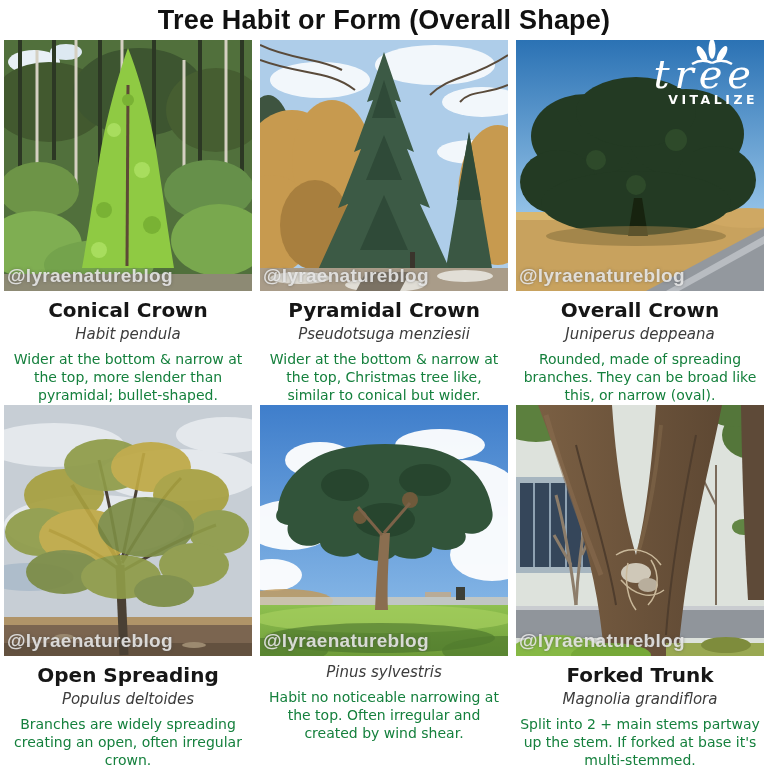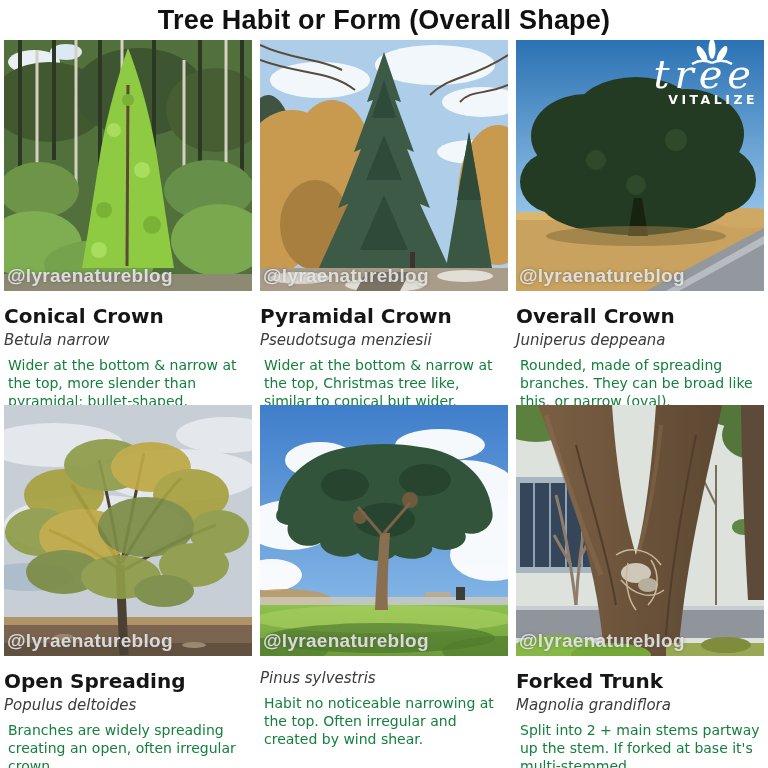--- a/index.html
+++ b/index.html
@@ -17,21 +17,21 @@
     padding:0 4px;
   }
   figure.photo{margin:0;position:relative;width:248px;height:251px;overflow:hidden;background:#ef4444;}
   figure.photo svg{display:block;width:248px;height:251px;}
   .wm{
     position:absolute;left:3px;bottom:4px;
     font-family:"Liberation Sans",sans-serif;font-weight:700;font-size:19px;
     color:rgba(235,235,235,0.88);text-shadow:0 0 3px rgba(70,70,70,.55);
     letter-spacing:.3px;white-space:nowrap;
   }
-  .caption{font-family:"DejaVu Sans",sans-serif;padding-top:13px;}
+  .caption{text-align:center;font-family:"DejaVu Sans",sans-serif;padding-top:7px;}
   .caption h2{margin:0 0 3px 0;font-size:20px;line-height:24px;font-weight:700;color:#161616;font-family:"DejaVu Sans",sans-serif;}
   .caption .latin{margin:0 0 6px 0;font-style:italic;font-size:15px;line-height:19px;color:#3c3c3c;}
   .caption .desc{margin:0 auto;font-size:14px;line-height:18px;color:#15803d;max-width:240px;}
   text{font-family:"DejaVu Sans",sans-serif;}
   .logo-tree{font-family:"DejaVu Serif",serif;font-style:italic;}
   .logo-sub{font-family:"DejaVu Sans",sans-serif;}
 </style>
 </head>
 <body>
 
@@ -168,21 +168,21 @@
           </g>
           <text class="logo-tree" x="240" y="48" text-anchor="end" font-size="40" letter-spacing="5" fill="#ffffff">tree</text>
           <text class="logo-sub" x="242" y="64" text-anchor="end" font-size="12.5" letter-spacing="3.5" font-weight="bold" fill="#ffffff">VITALIZE</text>
         </g>
       </svg>
       <div class="wm">@lyraenatureblog</div>
     </figure>
 
     <div class="caption">
       <h2>Conical Crown</h2>
-      <p class="latin">Betula narrow</p>
+      <p class="latin">Habit pendula</p>
       <p class="desc">Wider at the bottom &amp; narrow at the top, more slender than pyramidal; bullet-shaped.</p>
     </div>
     <div class="caption">
       <h2>Pyramidal Crown</h2>
       <p class="latin">Pseudotsuga menziesii</p>
       <p class="desc">Wider at the bottom &amp; narrow at the top, Christmas tree like, similar to conical but wider.</p>
     </div>
     <div class="caption">
       <h2>Overall Crown</h2>
       <p class="latin">Juniperus deppeana</p>

